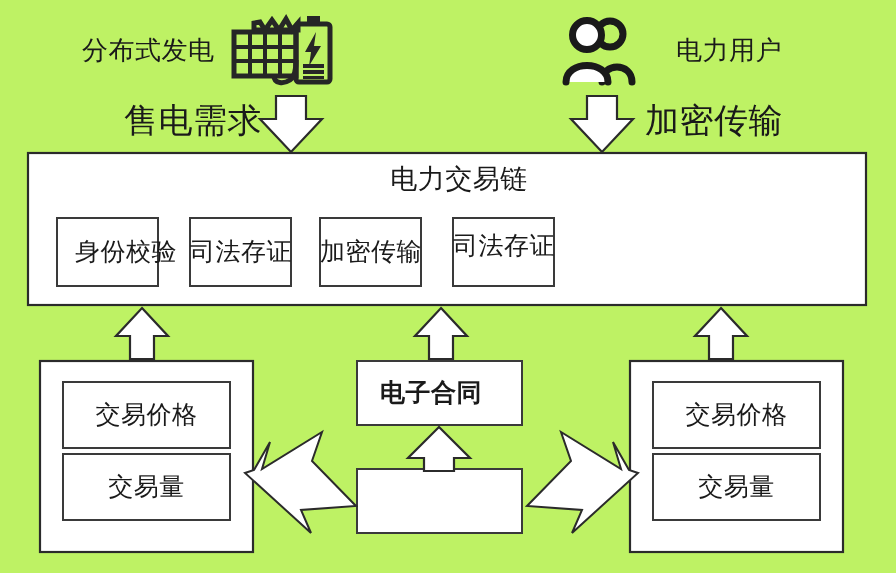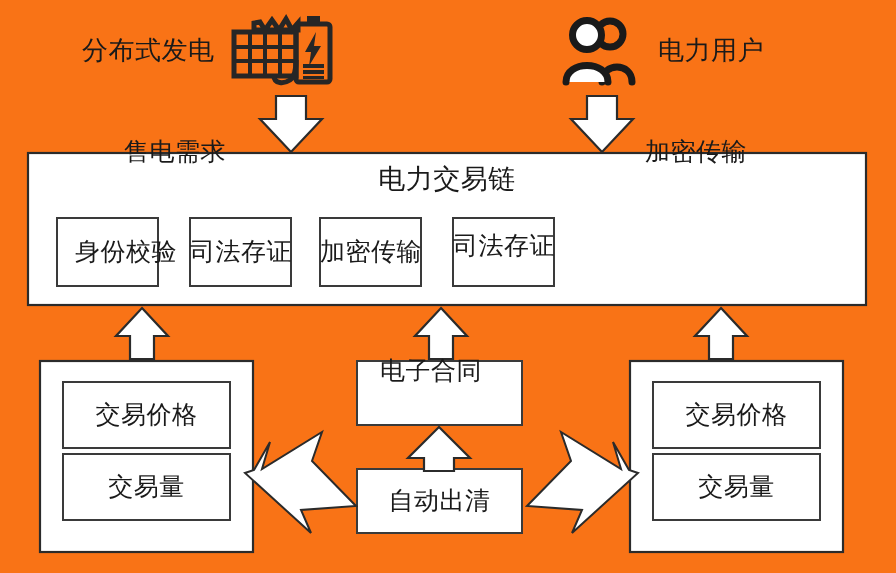--- a/index.html
+++ b/index.html
@@ -7,21 +7,21 @@
     padding: 0;
     background: #ffffff;
   }
   body {
     font-family: "Liberation Serif", "DejaVu Serif", serif;
   }
   #canvas {
     position: relative;
     width: 896px;
     height: 573px;
-    background: #f97316;
+    background: #bef264;
     overflow: hidden;
   }
   svg.layer {
     position: absolute;
     left: 0;
     top: 0;
     width: 896px;
     height: 573px;
   }
   .box-stroke {
@@ -50,25 +50,25 @@
     position: absolute;
     color: #1a1a1a;
     font-family: "Liberation Serif", "DejaVu Serif", serif;
     white-space: nowrap;
     letter-spacing: 0.5px;
     line-height: 1;
   }
   .lbl-center {
     text-align: center;
   }
-  .t-chain-title { font-size: 27px; }
+  .t-chain-title { font-size: 27px; margin-left: 12px; }
   .t-inner { font-size: 25px; }
   .t-node { font-size: 25px; }
   .t-actor { font-size: 26px; }
-  .t-flow { font-size: 25px; margin-top: 35px; }
+  .t-flow { font-size: 34px; }
   .icon-wrap {
     position: absolute;
   }
 </style>
 </head>
 <body>
 
 <div id="canvas">
 
   <svg class="layer" viewBox="0 0 896 573">
@@ -143,36 +143,35 @@
       <circle cx="52" cy="20" r="13"></circle>
       <path d="M44 68 C44 48, 74 48, 74 68"></path>
 
       <circle cx="29" cy="21" r="14.5" fill="#ffffff"></circle>
       <path d="M8 68 C8 46, 50 46, 50 68" fill="#ffffff"></path>
     </g>
   </svg>
 
   <div class="lbl t-actor" style="left:82px; top:38px;">分布式发电</div>
 
-  <div class="lbl t-actor" style="left:658px; top:38px;text-align:center;">电力用户</div>
+  <div class="lbl t-actor" style="left:676px; top:38px;text-align:center;">电力用户</div>
 
   <div class="lbl t-flow" style="left:124px; top:104px;">售电需求</div>
 
   <div class="lbl t-flow" style="left:645px; top:104px;">加密传输</div>
 
   <div class="lbl t-chain-title lbl-center" style="left:28px; top:166px; width:838px;">电力交易链</div>
 
   <div class="lbl t-inner lbl-center" style="left:57px; top:239px; width:101px;padding-left:18px;">身份校验</div>
   <div class="lbl t-inner lbl-center" style="left:190px; top:239px; width:101px;">司法存证</div>
   <div class="lbl t-inner lbl-center" style="left:320px; top:239px; width:86px;">加密传输</div>
   <div class="lbl t-inner lbl-center" style="left:453px; top:233px; width:101px;">司法存证</div>
 
   <div class="lbl t-node lbl-center" style="left:63px; top:402px; width:167px;">交易价格</div>
   <div class="lbl t-node lbl-center" style="left:63px; top:474px; width:167px;">交易量</div>
 
   <div class="lbl t-node lbl-center" style="left:653px; top:402px; width:167px;">交易价格</div>
   <div class="lbl t-node lbl-center" style="left:653px; top:474px; width:167px;">交易量</div>
 
-  <div class="lbl t-node lbl-center" style="left:357px; top:358px; width:148px;">电子合同</div>
+  <div class="lbl t-node lbl-center" style="left:357px; top:380px; width:148px;font-weight:bold;">电子合同</div>
 
-  <div class="lbl t-node lbl-center" style="left:357px; top:488px; width:165px;">自动出清</div>
 
 </div>
 
 </body></html>

